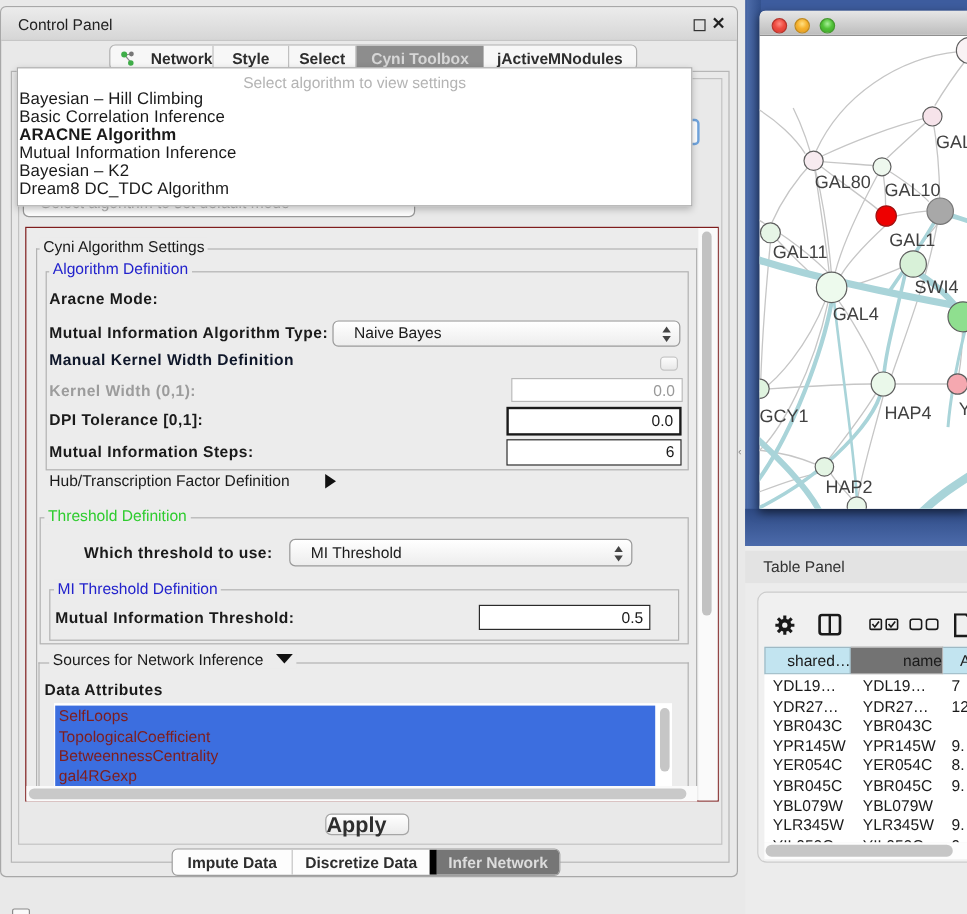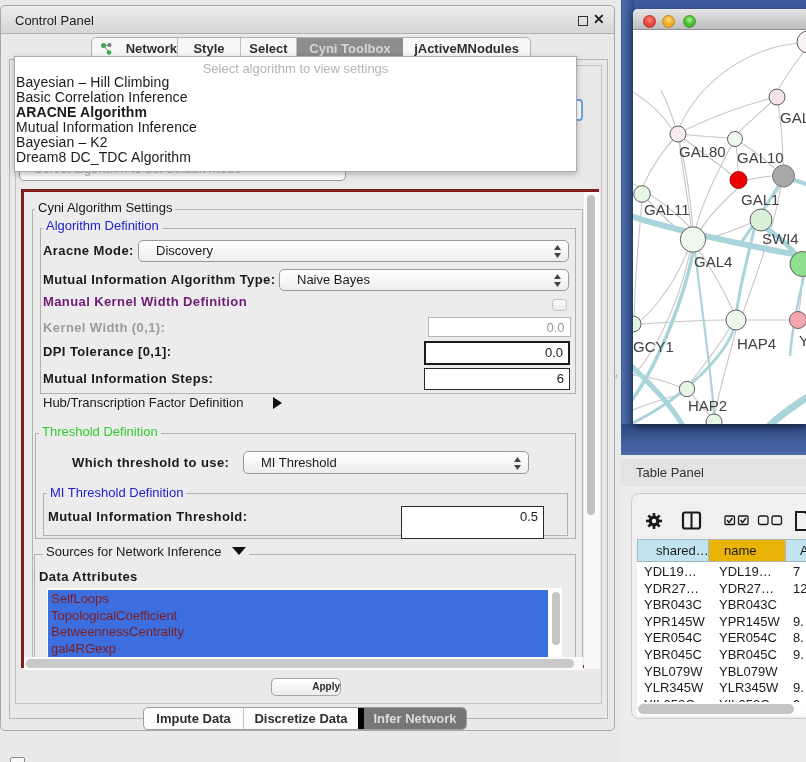--- a/index.html
+++ b/index.html
@@ -134,21 +134,21 @@
     <g fill="none" stroke="#1a1a1a" stroke-width="1.3">
       <rect x="112.5" y="5" width="9.5" height="8.5" rx="2"></rect>
       <rect x="126" y="5" width="9.5" height="8.5" rx="2"></rect>
     </g>
 
     <path d="M150,1 h9 l5,5 v13 h-14 z" fill="none" stroke="#1a1a1a" stroke-width="2"></path>
   </svg>
 
   <div class="abs" style="left:5px; top:45px; width:175px; height:23px;">
     <div class="abs" style="left:0; top:0; width:72px; height:23px; background:#c2e4f0; border:1px solid #9fb9c4; text-align:center; line-height:22px; padding-left:18px;">shared…</div>
-    <div class="abs" style="left:72px; top:0; width:77px; height:23px; background:#eab308; border:1px solid #b4b4b4; border-left:none; text-align:left; line-height:22px; padding-left:15px;">name</div>
+    <div class="abs" style="left:72px; top:0; width:77px; height:23px; background:#737373; border:1px solid #b4b4b4; border-left:none; text-align:right; line-height:22px; padding-left:15px;">name</div>
     <div class="abs" style="left:149px; top:0; width:31px; height:23px; background:#c2e4f0; border:1px solid #9fb9c4; border-left:none; line-height:22px; padding-left:14px;">A</div>
   </div>
   <div class="abs" style="left:5px; top:68px; width:175px; height:140px; background:#fff; overflow:hidden;">
     <div style="line-height:16.6px; padding-top:1px; white-space:pre;">
 <span class="abs" style="left:7px; top:2px;">YDL19…</span><span class="abs" style="left:82px; top:2px;">YDL19…</span><span class="abs" style="left:156px; top:2px;">7</span>
 <span class="abs" style="left:7px; top:18.6px;">YDR27…</span><span class="abs" style="left:82px; top:18.6px;">YDR27…</span><span class="abs" style="left:156px; top:18.6px;">12</span>
 <span class="abs" style="left:7px; top:35.2px;">YBR043C</span><span class="abs" style="left:82px; top:35.2px;">YBR043C</span>
 <span class="abs" style="left:7px; top:51.8px;">YPR145W</span><span class="abs" style="left:82px; top:51.8px;">YPR145W</span><span class="abs" style="left:156px; top:51.8px;">9.</span>
 <span class="abs" style="left:7px; top:68.4px;">YER054C</span><span class="abs" style="left:82px; top:68.4px;">YER054C</span><span class="abs" style="left:156px; top:68.4px;">8.</span>
 <span class="abs" style="left:7px; top:85px;">YBR045C</span><span class="abs" style="left:82px; top:85px;">YBR045C</span><span class="abs" style="left:156px; top:85px;">9.</span>
@@ -185,41 +185,37 @@
   </div>
 
   <div class="abs" style="left:8px; top:53px; width:599px; height:660px; border:1px solid #b6b6b6;"></div>
 
   <div class="abs" style="left:14px; top:59px; width:587px; height:639px; border:1px solid #c2c2c2;"></div>
 
   <div class="abs" style="left:18px; top:150px; width:327px; height:25px; background:#fdfdfd; border:1px solid #9a9a9a; border-radius:5px; color:#b5b5b5; line-height:24px; padding-left:14px; overflow:hidden;">Select algorithm to set default mode</div>
 
   <div class="abs" style="left:556px; top:93px; width:26px; height:22px; background:#fff; border:2.5px solid #6fa3dc; border-radius:4px;"></div>
 
-  <div class="abs" style="left:20px; top:183px; width:578px; height:479px; border:3px solid #7f1d1d; background:#ececec;">
+  <div class="abs" style="left:20px; top:183px; width:578px; height:479px; border:1px solid #7f1d1d; background:#ececec;">
 
     <div class="abs" style="left:7.5px; top:17px; width:551px; height:448px; border:1px solid #b2b2b2; border-bottom:none;"></div>
     <div class="abs" style="left:11px; top:8px; background:#ececec; padding:0 3px;">Cyni Algorithm Settings</div>
 
     <div class="abs" style="left:16px; top:36px; width:535.5px; height:166px; border:1px solid #b2b2b2;"></div>
     <div class="abs" style="left:19px; top:26px; background:#ececec; padding:0 3px; color:#2222cc;">Algorithm Definition</div>
 
     <div class="abs" style="left:19px; top:51px; font-weight:bold; letter-spacing:0.4px;">Aracne Mode:</div>
-    <div class="abs" style="left:114px; top:48px; width:430.5px; height:21.5px; background:linear-gradient(#ffffff,#ededed); border:1px solid #9a9a9a; border-radius:5px; line-height:20px; padding-left:17px;">Discovery<svg class="abs" style="right:6px; top:3px;" width="9" height="15" viewBox="0 0 9 15">
-          <path d="M4.5,1 L8,6 H1 Z" fill="#444"></path>
-          <path d="M4.5,14 L1,9 H8 Z" fill="#444"></path>
-        </svg></div>
 
     <div class="abs" style="left:19px; top:79.5px; font-weight:bold; letter-spacing:0.4px;">Mutual Information Algorithm Type:</div>
     <div class="abs" style="left:255px; top:77px; width:289.5px; height:21.5px; background:linear-gradient(#ffffff,#ededed); border:1px solid #9a9a9a; border-radius:5px; line-height:20px; padding-left:17px;">Naive Bayes<svg class="abs" style="right:6px; top:3px;" width="9" height="15" viewBox="0 0 9 15">
           <path d="M4.5,1 L8,6 H1 Z" fill="#444"></path>
           <path d="M4.5,14 L1,9 H8 Z" fill="#444"></path>
         </svg></div>
 
-    <div class="abs" style="left:19px; top:102px; font-weight:bold; color:#701a75; letter-spacing:0.4px;">Manual Kernel Width Definition</div>
+    <div class="abs" style="left:19px; top:102px; font-weight:bold; color:#0f172a; letter-spacing:0.4px;">Manual Kernel Width Definition</div>
     <div class="abs" style="left:528px; top:106.5px; width:14.5px; height:12.5px; background:linear-gradient(#fcfcfc,#e8e8e8); border:1px solid #c2c2c2; border-radius:3.5px;"></div>
 
     <div class="abs" style="left:19px; top:127.5px; font-weight:bold; color:#9c9c9c; letter-spacing:0.4px;">Kernel Width (0,1):</div>
     <div class="abs" style="left:404px; top:125px; width:142.5px; height:20px; background:#fff; border:1px solid #b8b8b8; text-align:right; line-height:19px; padding-right:5px; color:#999;">0.0</div>
 
     <div class="abs" style="left:19px; top:152px; font-weight:bold; letter-spacing:0.4px;">DPI Tolerance [0,1]:</div>
     <div class="abs" style="left:400px; top:149px; width:146px; height:24px; background:#fff; border:2px solid #1a1a1a; text-align:right; line-height:20px; padding-right:5px;">0.0</div>
 
     <div class="abs" style="left:19px; top:178.5px; font-weight:bold; letter-spacing:0.4px;">Mutual Information Steps:</div>
     <div class="abs" style="left:400px; top:176px; width:146px; height:22px; background:#fff; border:1.5px solid #2a2a2a; text-align:right; line-height:19px; padding-right:5px;">6</div>
@@ -232,41 +228,41 @@
     <div class="abs" style="left:48px; top:263px; font-weight:bold; letter-spacing:0.4px;">Which threshold to use:</div>
     <div class="abs" style="left:219px; top:259px; width:286px; height:23px; background:linear-gradient(#ffffff,#ededed); border:1px solid #9a9a9a; border-radius:5px; line-height:21px; padding-left:17px;">MI Threshold<svg class="abs" style="right:6px; top:3.5px;" width="9" height="15" viewBox="0 0 9 15">
           <path d="M4.5,1 L8,6 H1 Z" fill="#444"></path>
           <path d="M4.5,14 L1,9 H8 Z" fill="#444"></path>
         </svg></div>
 
     <div class="abs" style="left:19px; top:301px; width:525px; height:43px; border:1px solid #b2b2b2;"></div>
     <div class="abs" style="left:23px; top:293px; background:#ececec; padding:0 3px; color:#2222cc;">MI Threshold Definition</div>
 
     <div class="abs" style="left:24px; top:316.5px; font-weight:bold; letter-spacing:0.4px;">Mutual Information Threshold:</div>
-    <div class="abs" style="left:377px; top:313.5px; width:143px; height:33px; background:#fff; border:1.5px solid #2a2a2a; text-align:right; line-height:20px; padding-right:5px;">0.5</div>
+    <div class="abs" style="left:377px; top:313.5px; width:143px; height:21px; background:#fff; border:1.5px solid #2a2a2a; text-align:right; line-height:20px; padding-right:5px;">0.5</div>
 
     <div class="abs" style="left:9.5px; top:362px; width:542px; height:103px; border:1px solid #b2b2b2; border-bottom:none;"></div>
     <div class="abs" style="left:19px; top:352px; background:#ececec; padding:0 3px;">Sources for Network Inference <span style="display:inline-block; width:0; height:0; border-top:8px solid #111; border-left:7px solid transparent; border-right:7px solid transparent; margin-left:7px; vertical-align:1px;"></span></div>
 
     <div class="abs" style="left:15px; top:377px; font-weight:bold; letter-spacing:0.4px;">Data Attributes</div>
 
     <div class="abs" style="left:23px; top:396px; width:515px; height:69px; background:#fff; overflow:hidden;">
       <div style="position:absolute; left:1px; top:2px; width:500px; height:66.5px; background:#3c6edf;"></div>
       <div class="abs" style="left:4px; top:3px; width:494px; color:#7f1d1d; line-height:16.6px;">SelfLoops<br>TopologicalCoefficient<br>BetweennessCentrality<br>gal4RGexp</div>
       <div class="abs" style="left:504.5px; top:4px; width:8.5px; height:53px; background:#c6c6c6; border-radius:4px;"></div>
     </div>
 
     <div class="abs" style="left:0px; top:465px; width:559px; height:12.5px; background:#fafafa;"></div>
     <div class="abs" style="left:2px; top:467px; width:548px; height:9px; background:#c9c9c9; border-radius:5px;"></div>
 
     <div class="abs" style="left:559.5px; top:0px; width:16px; height:477px; background:#fafafa;"></div>
     <div class="abs" style="left:562.5px; top:3px; width:8px; height:320px; background:#c2c2c2; border-radius:4.5px;"></div>
   </div>
 
-  <div class="abs" style="left:270px; top:672px; width:70px; height:18px; background:linear-gradient(#ffffff,#ebebeb); border:1px solid #a6a6a6; border-radius:5px; text-align:right; line-height:16.5px; font-weight:bold; color:#2e2e2e; font-size:10px;">Apply</div>
+  <div class="abs" style="left:270px; top:672px; width:70px; height:18px; background:linear-gradient(#ffffff,#ebebeb); border:1px solid #a6a6a6; border-radius:5px; text-align:left; line-height:16.5px; font-weight:bold; color:#2e2e2e; font-size:18px;">Apply</div>
 
   <div class="abs" style="left:142px; top:701px; width:324px; height:23px; background:#fdfdfd; border:1px solid #9e9e9e; border-radius:5px; overflow:hidden; display:flex; font-weight:bold; color:#2e2e2e;">
     <div style="width:100px; border-right:1px solid #c4c4c4; text-align:center; line-height:22px;">Impute Data</div>
     <div style="width:120px; border-right:6px solid #000000; text-align:center; line-height:22px;">Discretize Data</div>
     <div style="flex:1; background:#767676; color:#dcdcdc; text-align:center; line-height:22px;">Infer Network</div>
   </div>
 </div>
 
 <div class="abs" style="left:14px; top:56px; width:563px; height:116px; background:#fff; border:1px solid #ababab; box-shadow:0 2px 6px rgba(0,0,0,0.25);">
   <div style="text-align:center; color:#b4b4b4; padding-top:4px; height:16px;">Select algorithm to view settings</div>

